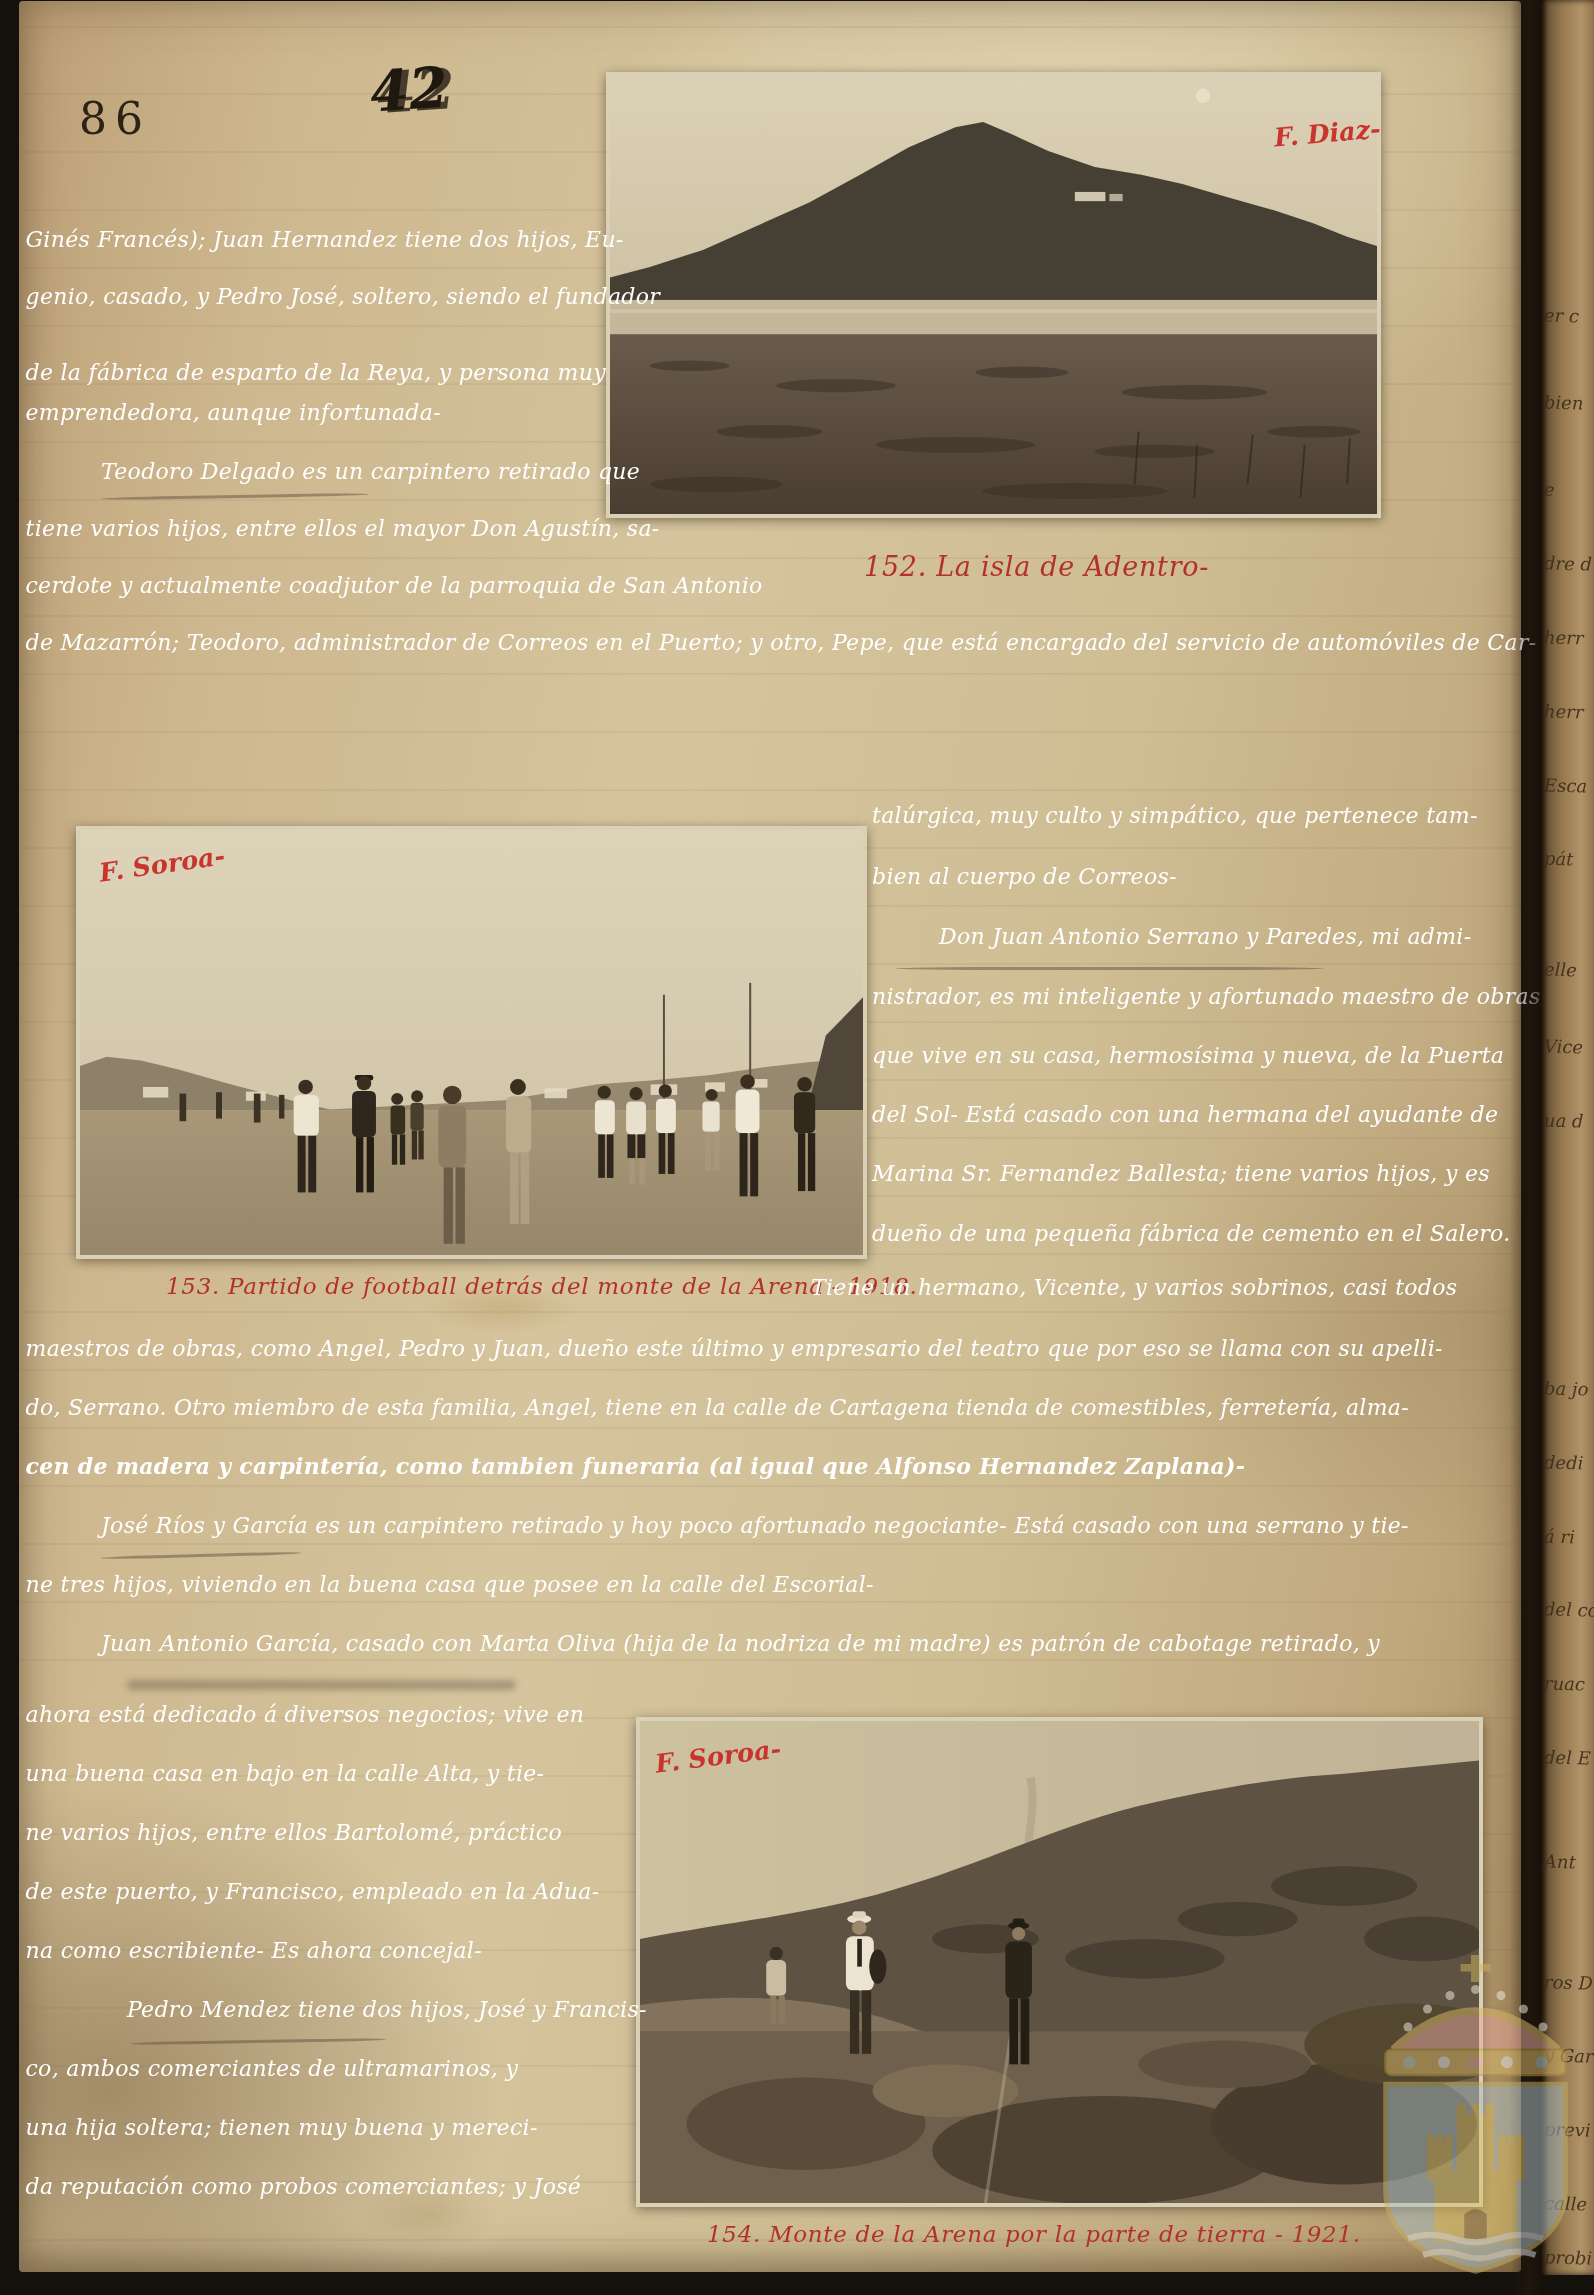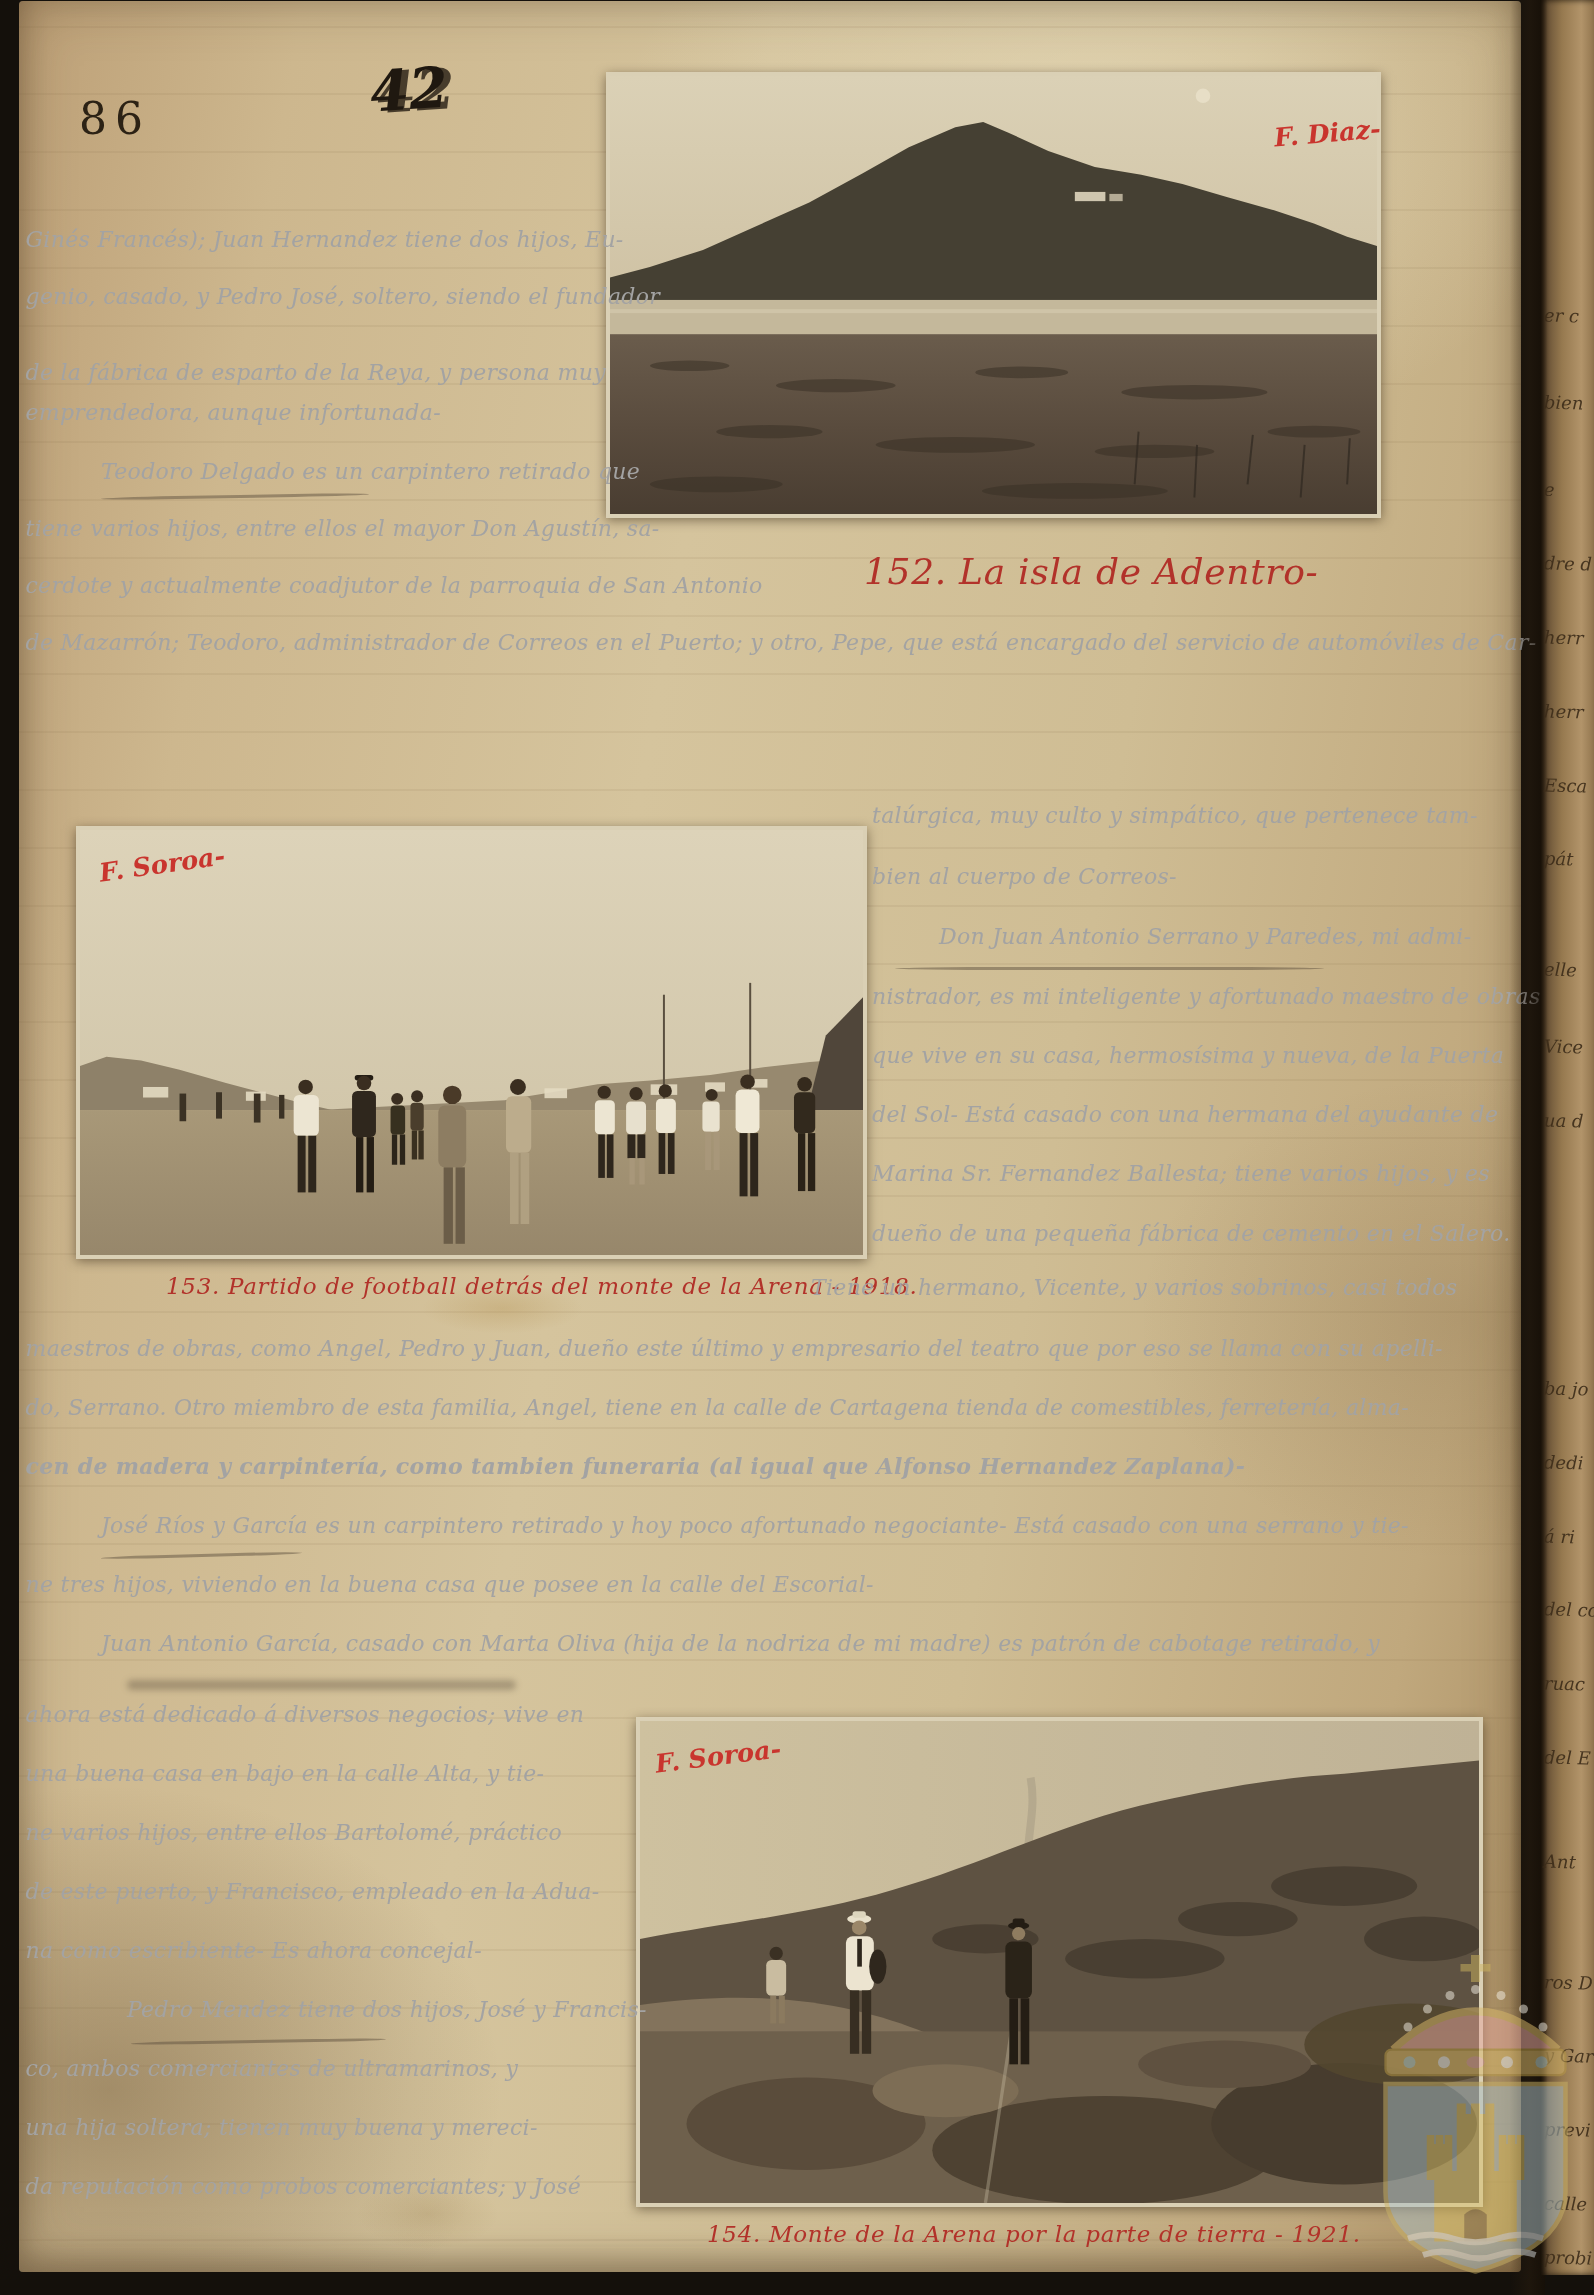--- a/index.html
+++ b/index.html
@@ -15,21 +15,21 @@
   .ruling{position:absolute;inset:0;opacity:.55;pointer-events:none;
     background:repeating-linear-gradient(to bottom,transparent 0 56px,rgba(118,94,58,.16) 56px 58px);
     background-position:0 36px;}
   .groove{position:absolute;left:1510px;top:0;width:35px;height:2295px;
     background:linear-gradient(to right,rgba(40,28,14,0),rgba(40,28,14,.5) 55%,rgba(22,15,7,.85));}
   .sliver{position:absolute;left:1540px;top:0;width:55px;height:2275px;overflow:hidden;
     background:linear-gradient(to right,#2c2012 0%,#6d5639 14%,#96794f 40%,#b2946a 75%,#8f734c 100%);
     box-shadow:inset 4px 0 6.7px rgba(15,10,4,.8);}
   .fragment{position:absolute;left:4px;font:italic 18px "DejaVu Serif",serif;color:#3c2c19;
     opacity:.9;transform:rotate(1.5deg);white-space:nowrap;}
-  .hw{position:absolute;font:italic 22px/1.15 "DejaVu Serif",serif;color:#a3a3a3;
+  .hw{position:absolute;font:italic 22px/1.15 "DejaVu Serif",serif;color:#ffffff;
     white-space:nowrap;letter-spacing:0.3px;}
   .caption{position:absolute;font:italic 23px "DejaVu Serif",serif;color:#b2322a;
     white-space:nowrap;letter-spacing:0.7px;}
   .credit{position:absolute;font:italic 700 25.5px "DejaVu Serif",serif;color:#c9352e;
     white-space:nowrap;z-index:5;}
   .photo{position:absolute;box-sizing:border-box;border:4px solid rgba(228,218,192,.55);
     box-shadow:0 3.4px 10.7px rgba(35,22,8,.5);background:#cfc3a8;}
   .photo svg{display:block;width:100%;height:100%;}
   .pagenum{position:absolute;left:79px;top:93px;font:400 44px "DejaVu Serif",serif;
     color:#2c2215;letter-spacing:8px;}
@@ -90,21 +90,21 @@
       <g stroke="#2f2820" stroke-width="3" opacity=".7">
         <line x1="790" y1="620" x2="796" y2="540"></line>
           <line x1="880" y1="640" x2="884" y2="560"></line>
         <line x1="960" y1="620" x2="968" y2="545"></line>
           <line x1="1040" y1="640" x2="1046" y2="560"></line>
         <line x1="1110" y1="620" x2="1114" y2="550"></line>
       </g>
     </svg>
     <span class="credit" style="left:664px;top:42px;transform:rotate(-5deg);">F. Diaz-</span>
   </figure>
-  <div class="caption" style="left:864px;top:551px;font-size:36px;">152. La isla de Adentro-</div>
+  <div class="caption" style="left:864px;top:551px;font-size:27px;">152. La isla de Adentro-</div>
 
   <figure class="photo" style="left:76px;top:826px;width:791px;height:433px;margin:0;">
     <svg viewBox="0 0 1180 645" preserveAspectRatio="none">
       <defs>
         <linearGradient id="g153sky" x1="0" y1="0" x2="0" y2="1">
           <stop offset="0" stop-color="#ddd3b9"></stop>
             <stop offset="1" stop-color="#d2c7ab"></stop>
         </linearGradient>
         <linearGradient id="g153gnd" x1="0" y1="0" x2="0" y2="1">
           <stop offset="0" stop-color="#a89878"></stop>

